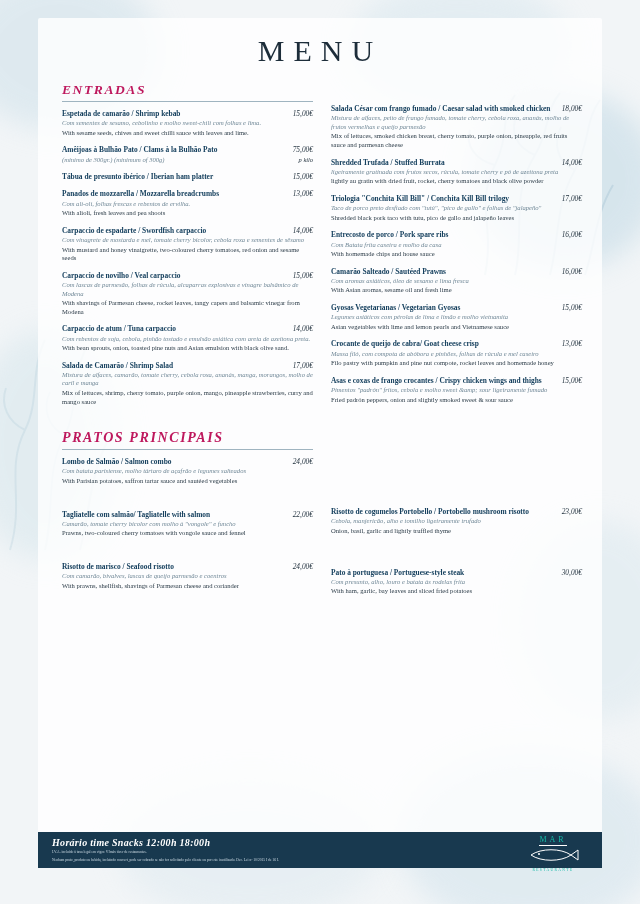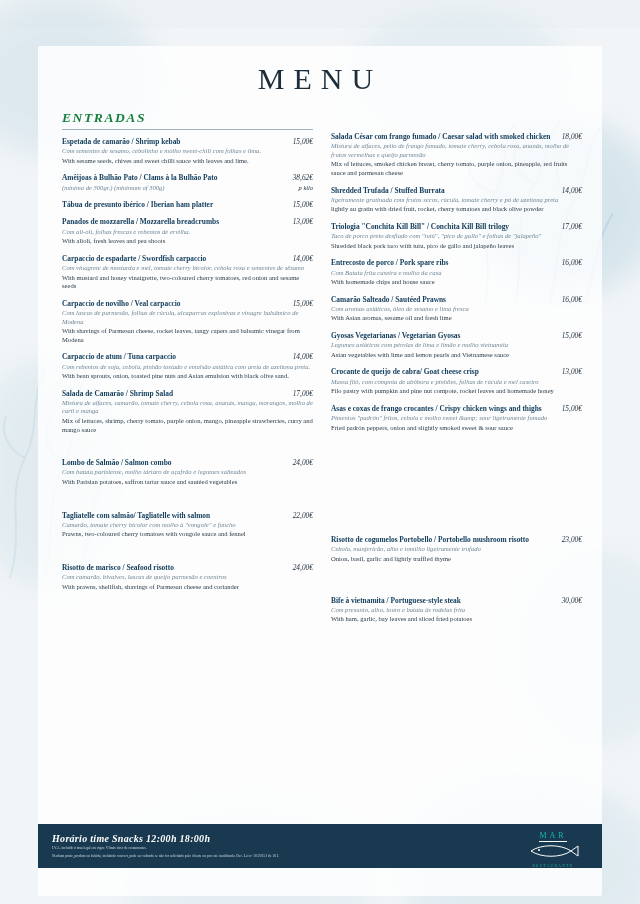--- a/index.html
+++ b/index.html
@@ -9,21 +9,20 @@
     height: 904px;
     background: #eef2f4;
     font-family: "Liberation Serif", serif;
     position: relative;
     overflow: hidden;
   }
   #page {
     position: absolute;
     inset: 0;
     background: #f2f5f7;
-    margin-top: 28px;
   }
   
   .blob {
     position: absolute;
     border-radius: 50%;
     filter: blur(14px);
     opacity: .55;
     pointer-events: none;
   }
   .b1 { left: -40px; top: -30px; width: 200px; height: 160px; background: #cfe1ea; }
@@ -66,21 +65,21 @@
     left: 62px;
     width: 520px;
     display: flex;
     gap: 18px;
   }
   .col { width: 251px; }
 
   .section-head {
     font-size: 13.5px;
     letter-spacing: 1.6px;
-    color: #15803d;
+    color: #be185d;
     font-style: italic;
     font-weight: bold;
     border-bottom: 1px solid #9fb4c0;
     padding-bottom: 3px;
     margin-bottom: 7px;
   }
   .section-head.plain { font-style: italic; }
 
   .item { margin-bottom: 8px; }
   .item-row {
@@ -122,21 +121,21 @@
     text-align: right;
     margin-top: 1px;
   }
   .spacer-lg { height: 16px; }
 
   .footer {
     position: absolute;
     left: 38px;
     bottom: 36px;
     width: 564px;
-    height: 44px;
+    height: 36px;
     background: #18394f;
     color: #ffffff;
     display: flex;
     align-items: center;
     padding: 0 14px;
   }
   .footer-title {
     font-size: 10px;
     font-style: italic;
     font-weight: bold;
@@ -212,21 +211,21 @@
           <div class="item-name">Espetada de camarão / Shrimp kebab</div>
           <div class="item-price">15,00€</div>
         </div>
         <div class="item-sub">Com sementes de sesamo, cebolinho e molho sweet-chili com folhas e lima.</div>
         <div class="item-desc">With sesame seeds, chives and sweet chilli sauce with leaves and lime.</div>
       </div>
 
       <div class="item">
         <div class="item-row">
           <div class="item-name">Amêijoas à Bulhão Pato / Clams à la Bulhão Pato</div>
-          <div class="item-price">38,62€</div>
+          <div class="item-price">75,00€</div>
         </div>
         <div class="item-row">
           <div class="item-sub">(mínimo de 300gr.) (minimum of 300g)</div>
           <div class="price-note">p kilo</div>
         </div>
       </div>
 
       <div class="item">
         <div class="item-row">
           <div class="item-name">Tábua de presunto ibérico / Iberian ham platter</div>
@@ -273,20 +272,21 @@
       <div class="item">
         <div class="item-row">
           <div class="item-name">Salada de Camarão / Shrimp Salad</div>
           <div class="item-price">17,00€</div>
         </div>
         <div class="item-sub">Mistura de alfaces, camarão, tomate cherry, cebola roxa, ananás, manga, morangos, molho de caril e manga</div>
         <div class="item-desc">Mix of lettuces, shrimp, cherry tomato, purple onion, mango, pineapple strawberries, curry and mango sauce</div>
       </div>
 
       <div class="spacer-lg"></div>
+      <div class="section-head plain" style="font-size:14px;">PRATOS PRINCIPAIS</div>
 
       <div class="item">
         <div class="item-row">
           <div class="item-name">Lombo de Salmão / Salmon combo</div>
           <div class="item-price">24,00€</div>
         </div>
         <div class="item-sub">Com batata parisiense, molho tártaro de açafrão e legumes salteados</div>
         <div class="item-desc">With Parisian potatoes, saffron tartar sauce and sautéed vegetables</div>
       </div>
 
@@ -396,21 +396,21 @@
           <div class="item-price">23,00€</div>
         </div>
         <div class="item-sub">Cebola, manjericão, alho e tomilho ligeiramente trufado</div>
         <div class="item-desc">Onion, basil, garlic and lightly truffled thyme</div>
       </div>
 
       <div style="height:24px;"></div>
 
       <div class="item">
         <div class="item-row">
-          <div class="item-name">Bife à vietnamita / Portuguese-style steak</div>
+          <div class="item-name">Pato à portuguesa / Portuguese-style steak</div>
           <div class="item-price">30,00€</div>
         </div>
         <div class="item-sub">Com presunto, alho, louro e batata às rodelas frita</div>
         <div class="item-desc">With ham, garlic, bay leaves and sliced fried potatoes</div>
       </div>
     </div>
   </div>
 
   <div class="footer">
     <div class="footer-left">

